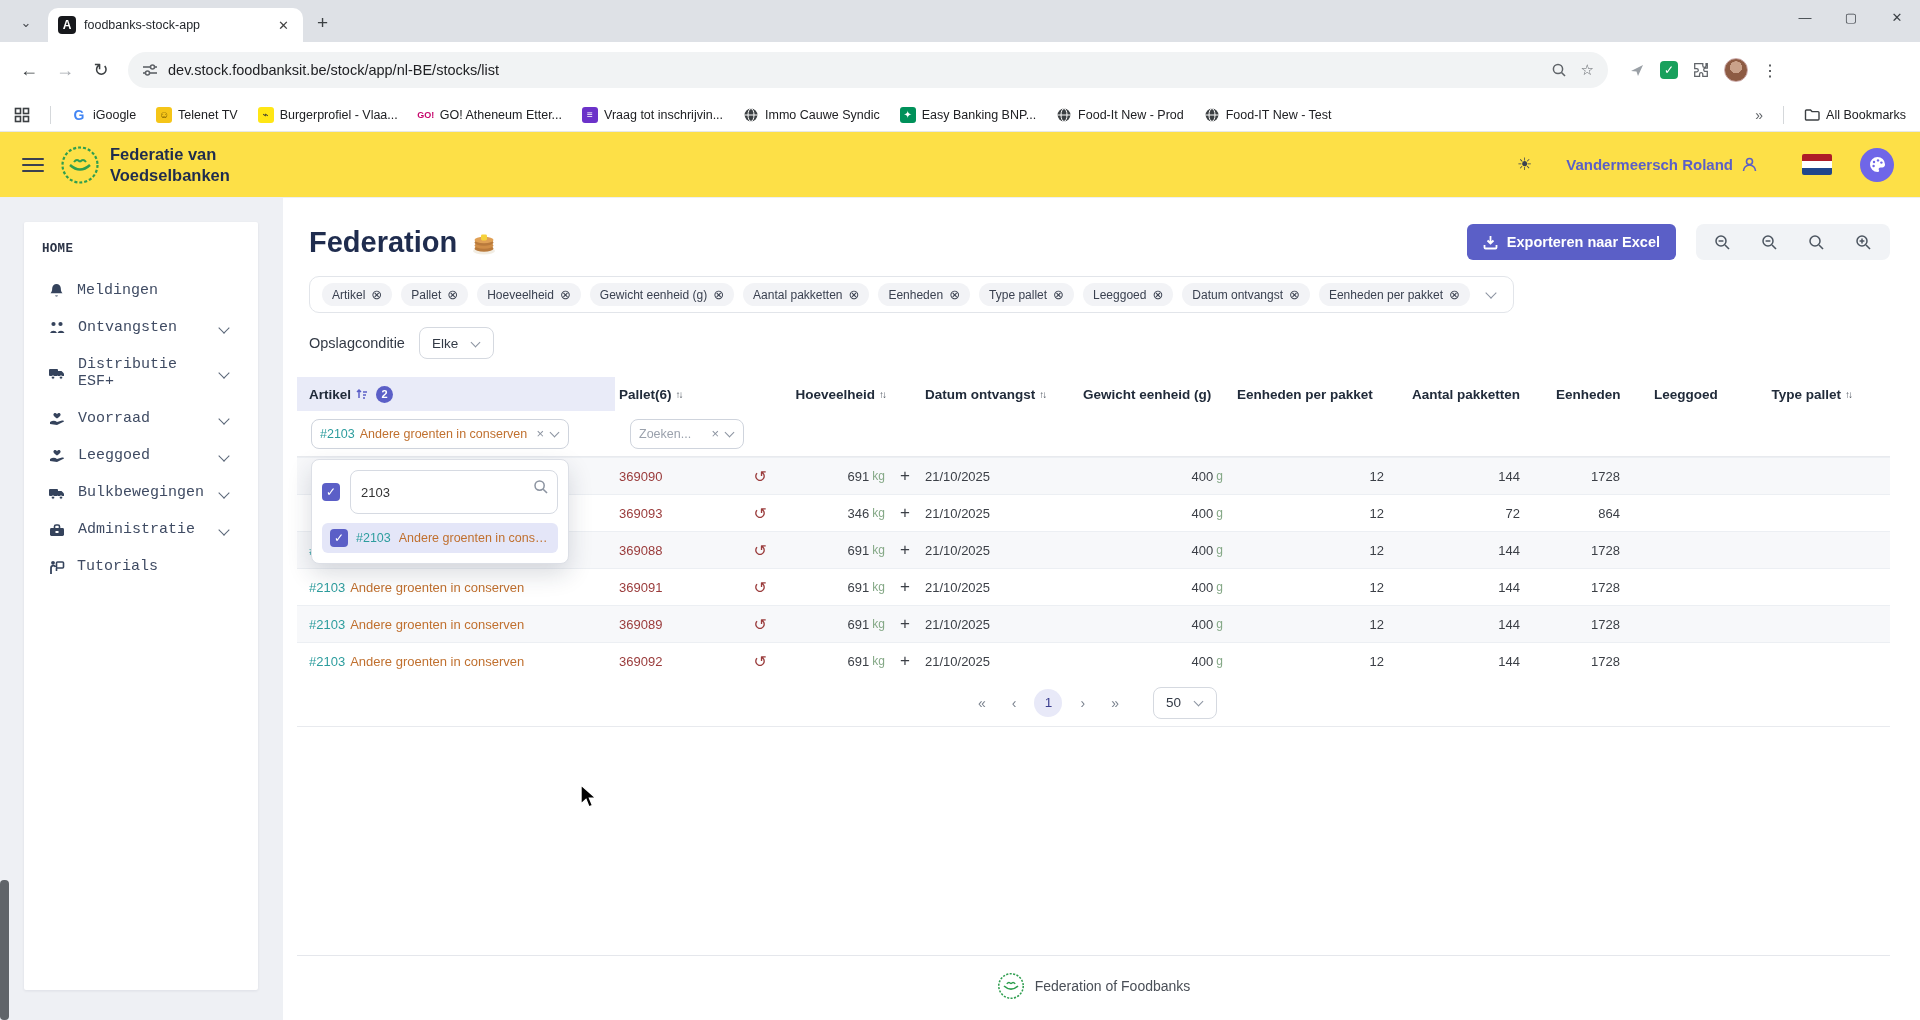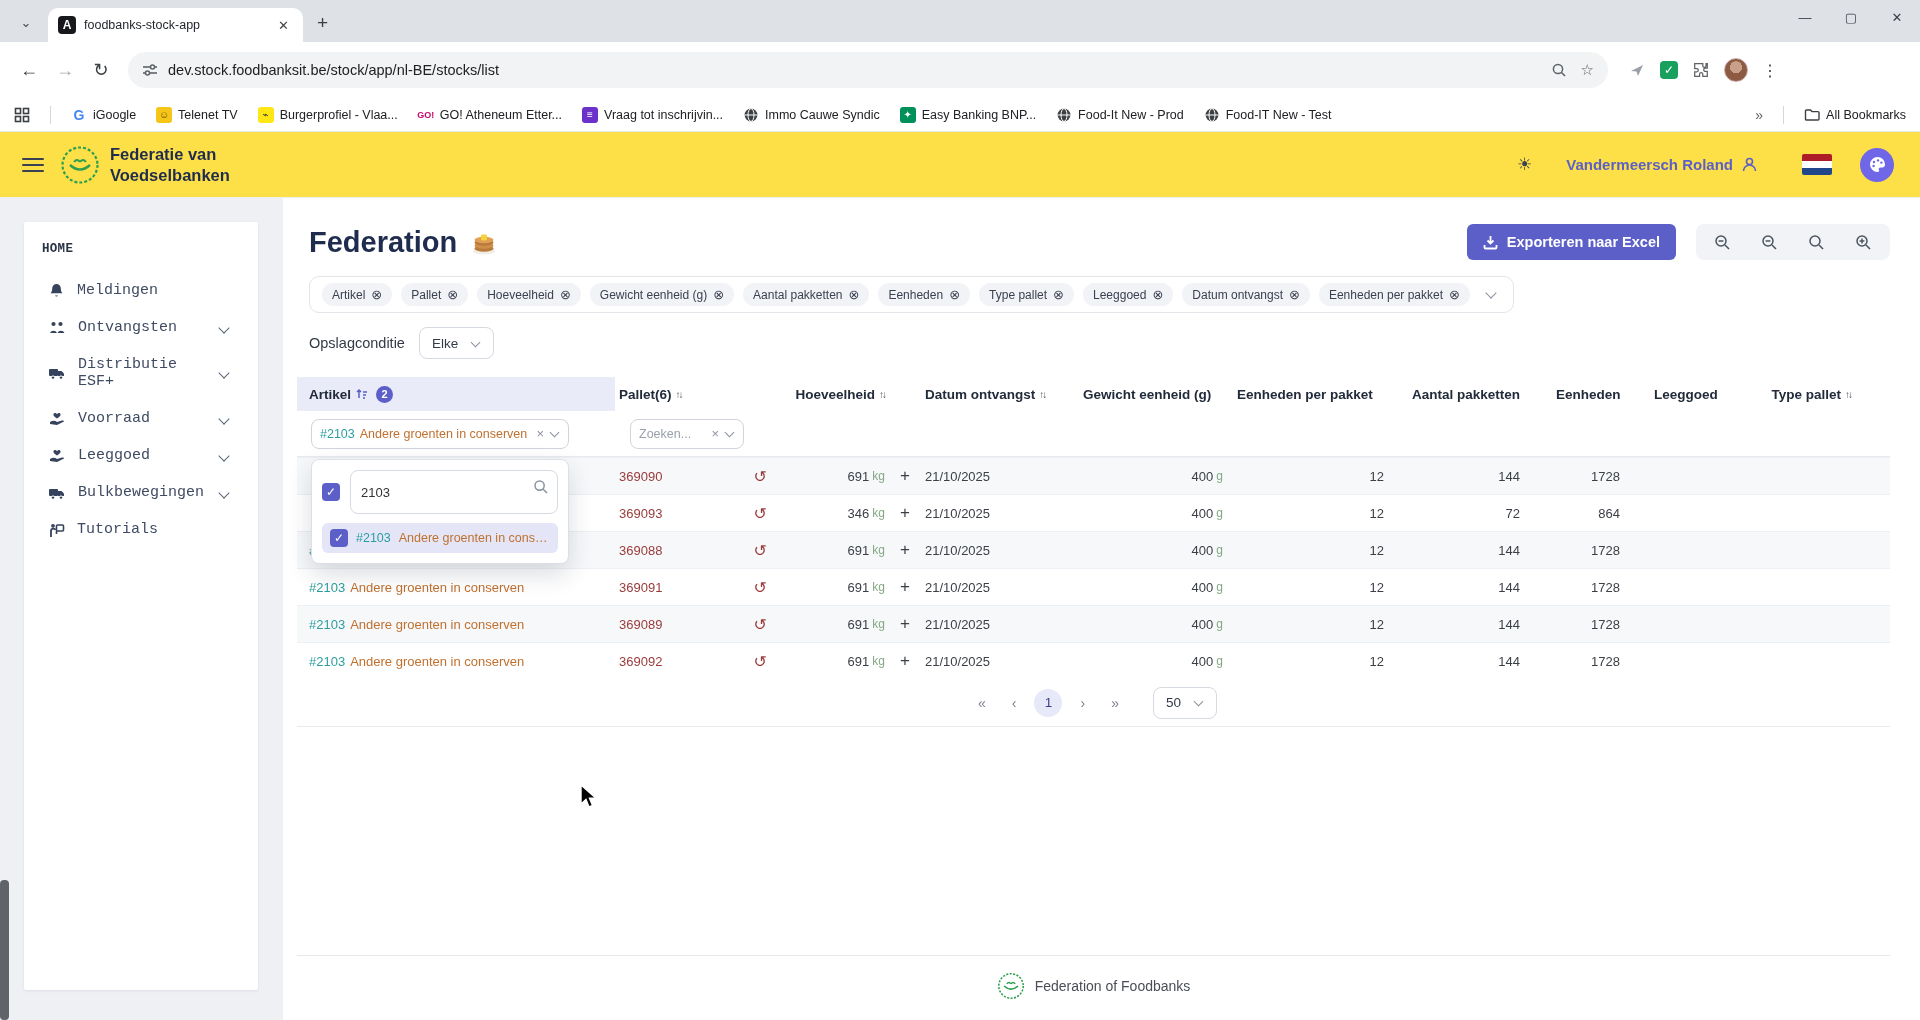--- a/index.html
+++ b/index.html
@@ -337,20 +337,29 @@
         <span class="chev"></span>
       </div>
       <div class="side-item">
         <svg width="18" height="16" viewBox="0 0 18 16">
             <rect x="1" y="4" width="9" height="7" rx="1" fill="#35435c"></rect>
             <path d="M10 6 h3.5 l2.5 2.5 V11 h-6 Z" fill="#35435c"></path>
             <circle cx="5" cy="12.6" r="1.7" fill="#35435c" stroke="#fff"></circle>
             <circle cx="13" cy="12.6" r="1.7" fill="#35435c" stroke="#fff"></circle>
           </svg>
         <span class="lbl">Bulkbewegingen</span>
+        <span class="chev"></span>
+      </div>
+      <div class="side-item">
+        <svg width="18" height="16" viewBox="0 0 18 16">
+            <rect x="2" y="6" width="14" height="8" rx="1.4" fill="#35435c"></rect>
+            <path d="M6.5 6 V4.5 a1.5 1.5 0 0 1 1.5 -1.5 h2 a1.5 1.5 0 0 1 1.5 1.5 V6" fill="none" stroke="#35435c" stroke-width="1.6"></path>
+            <rect x="7.5" y="9" width="3" height="2" fill="#fff"></rect>
+          </svg>
+        <span class="lbl">Administratie</span>
         <span class="chev"></span>
       </div>
       <div class="side-item">
         <svg width="17" height="16" viewBox="0 0 17 16">
             <circle cx="5" cy="3.8" r="1.9" fill="#35435c"></circle>
             <path d="M3 15 V9 a2.4 2.4 0 0 1 4.6 -1" fill="none" stroke="#35435c" stroke-width="1.8"></path>
             <rect x="8.5" y="3" width="7" height="6" rx="1" fill="none" stroke="#35435c" stroke-width="1.6"></rect>
             <line x1="8.5" y1="9" x2="8.5" y2="12" stroke="#35435c" stroke-width="1.6"></line>
           </svg>
         <span class="lbl">Tutorials</span>

